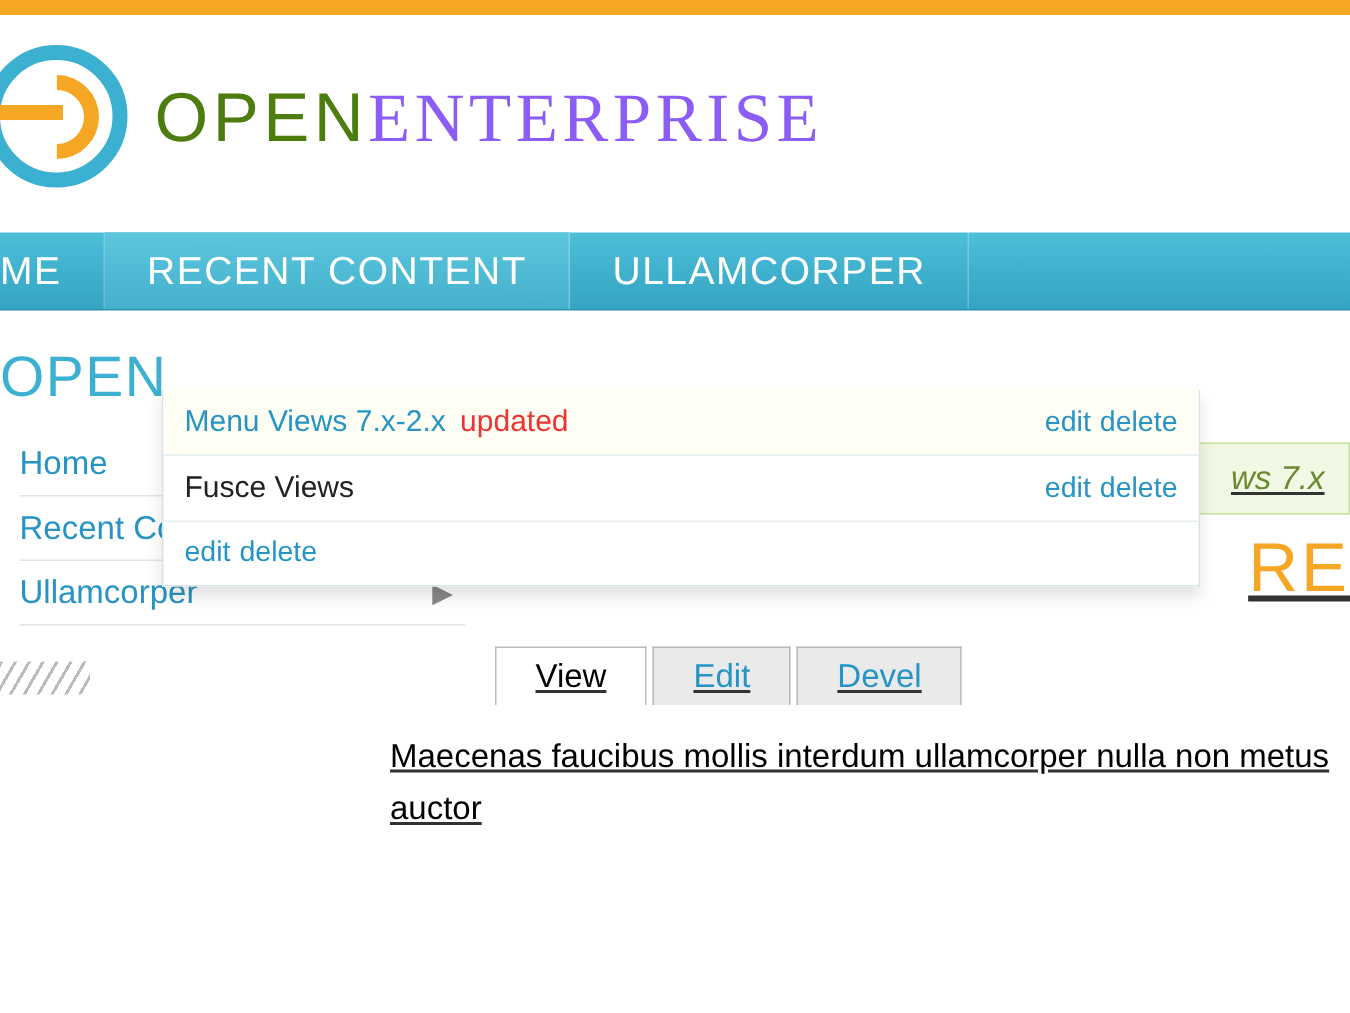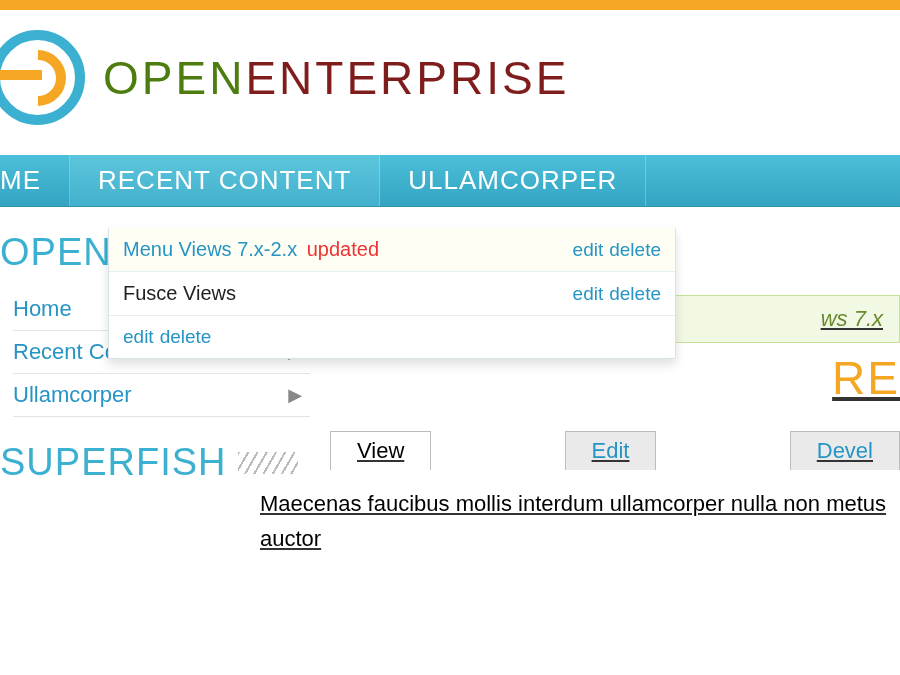--- a/index.html
+++ b/index.html
@@ -6,31 +6,31 @@
   body { width: 900px; height: 675px; overflow: hidden; font-family: "Helvetica Neue", Helvetica, Arial, sans-serif; background: #fff; color: #333; }
 
   .top-bar { height: 10px; background: #f5a623; }
 
   .header { padding: 20px 0 30px 0; display: flex; align-items: center; }
   .logo { width: 95px; height: 95px; border-radius: 50%; border: 10px solid #3bb0d0; position: relative; margin-left: -10px; flex-shrink: 0; }
   .logo::before { content: ""; position: absolute; width: 46px; height: 10px; background: #f5a623; top: 30px; left: -4px; }
   .logo::after { content: ""; position: absolute; border: 10px solid transparent; border-top: 10px solid #f5a623; border-right: 10px solid #f5a623; width: 36px; height: 36px; border-radius: 50%; transform: rotate(45deg); top: 10px; left: 10px; }
   .brand { font-size: 46px; font-weight: 300; letter-spacing: 3px; margin-left: 18px; }
   .brand .w1 { color: #4d7c0f; }
-  .brand .w2 { color: #7f1d1d; }
+  .brand .w2 { color: #8b5cf6; font-family: Liberation Serif, serif; }
 
   .nav { background: #3fb5d3; background: linear-gradient(#4cbfd9, #34a4c2); display: flex; height: 52px; border-bottom: 1px solid #2a94af; }
   .nav-item { color: #fff; font-size: 26px; font-weight: 400; letter-spacing: 1px; padding: 0 28px; display: flex; align-items: center; border-right: 1px solid rgba(255,255,255,0.25); cursor: pointer; }
   .nav-item.first { padding-left: 0; }
   .nav-item.active { background: linear-gradient(#5cc6dd, #44b0cc); }
 
   .below { display: flex; }
 
   
-  .dropdown { position: absolute; top: 228px; left: 108px; width: 568px; background: #fff; border: 1px solid #d9e4e8; border-top: none; box-shadow: 0 6px 10px rgba(0,0,0,0.12); }
+  .dropdown { position: absolute; top: 260px; left: 108px; width: 692px; background: #fff; border: 1px solid #d9e4e8; border-top: none; box-shadow: 0 6px 10px rgba(0,0,0,0.12); }
   .drop-row { display: flex; align-items: center; padding: 10px 14px; border-bottom: 1px solid #e5eef1; font-size: 20px; }
   .drop-row:last-child { border-bottom: none; }
   .drop-row.hl { background: #fffef4; }
   .drop-title { flex: 1; color: #2694c4; cursor: pointer; }
   .drop-title.plain { color: #222; }
   .badge-updated { color: #e33; margin-left: 4px; }
   .drop-actions { color: #2694c4; font-size: 19px; display: flex; gap: 6px; }
   .drop-actions span { cursor: pointer; }
 
   
@@ -38,21 +38,21 @@
   .block-title { font-size: 38px; font-weight: 300; color: #3bb0d0; letter-spacing: 1px; margin: 24px 0 14px 0; display: flex; align-items: center; gap: 12px; }
   .hatch { width: 60px; height: 22px; background: repeating-linear-gradient(120deg, #bbb 0, #bbb 2px, transparent 2px, transparent 8px); }
   .side-list { list-style: none; margin-left: 13px; }
   .side-list li { font-size: 22px; color: #2694c4; padding: 8px 0 8px 0; border-bottom: 1px solid #e4e4e4; display: flex; align-items: center; cursor: pointer; }
   .side-list li .arrow { margin-left: auto; color: #888; font-size: 18px; margin-right: 8px; }
 
   
   .rightcol { flex: 1; padding-left: 10px; text-decoration: underline; }
   .green-strip { border: 1px solid #c6e29a; background: #f1f9e4; color: #6b8a2e; font-style: italic; font-size: 22px; padding: 10px 16px; margin-top: 88px; margin-bottom: 8px; overflow: hidden; white-space: nowrap; text-align: right; }
   .big-heading { font-size: 46px; color: #f5a623; letter-spacing: 2px; font-weight: 300; text-align: right; overflow: hidden; white-space: nowrap; }
-  .tabs { display: flex; gap: 18px; margin: 26px 0 16px 0; justify-content: space-between; }
+  .tabs { display: flex; gap: 4px; margin: 26px 0 16px 0; justify-content: flex-start; }
   .tab { border: 1px solid #bcbcbc; background: #eaeaea; color: #2694c4; font-size: 22px; padding: 6px 26px; border-bottom: none; cursor: pointer; }
   .tab.active { background: #fff; color: #000; font-weight: 500; }
   .para { font-size: 22px; color: #000000; line-height: 1.6; text-align: left; margin-left: -70px; }
 </style>
 </head>
 <body>
 
 <div class="top-bar"></div>
 
 <div class="header">
@@ -106,21 +106,20 @@
       <li>
         <span>Recent Content</span>
         <span class="arrow">▶</span>
       </li>
       <li>
         <span>Ullamcorper</span>
         <span class="arrow">▶</span>
       </li>
     </ul>
     <div class="block-title">
-      <span>SUPERFISH</span>
       <span class="hatch"></span>
     </div>
   </div>
 
   <div class="rightcol">
     <div class="green-strip">
       <span>ws 7.x</span>
     </div>
     <div class="big-heading">RE</div>
     <div class="tabs">

